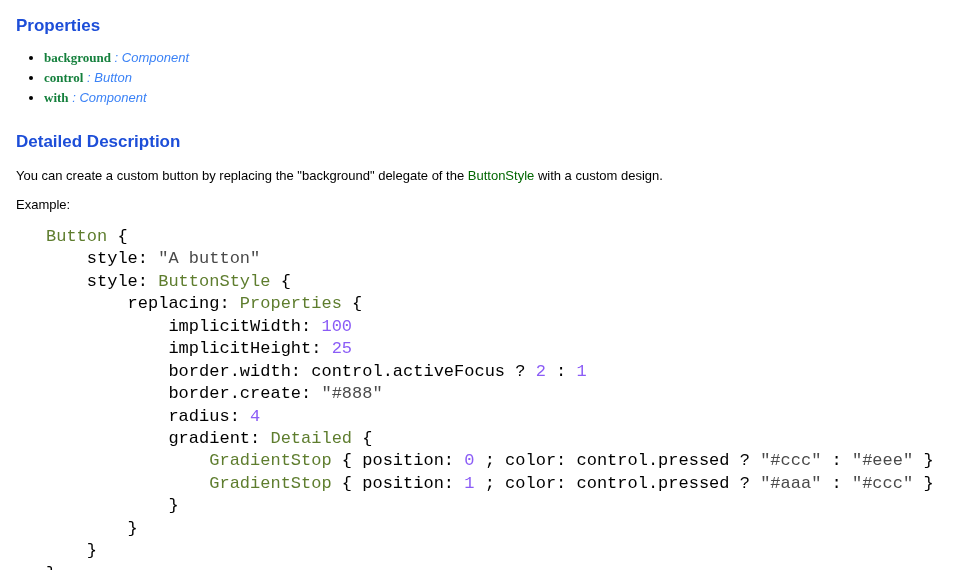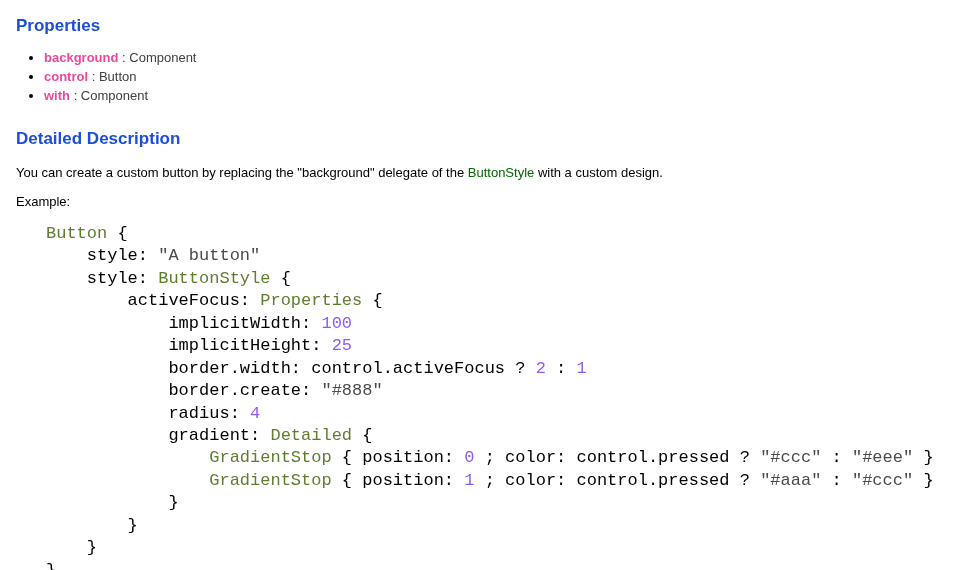--- a/index.html
+++ b/index.html
@@ -20,25 +20,27 @@
   ul.props {
     list-style: disc;
     margin: 0 0 0 14px;
     padding: 0 0 0 14px;
   }
   ul.props li {
     margin: 2px 0 4px 0;
     color: #000;
   }
   ul.props li .prop-name {
-    color: #ec4899;
+    color: #15803d;
     font-weight: bold;
+    font-family: Liberation Serif, serif;
   }
   ul.props li .prop-type {
-    color: #404040;
+    color: #3b82f6;
+    font-style: italic;
   }
   p {
     margin: 0 0 14px 0;
     color: #000;
   }
   a.inline-link {
     color: #006600;
     text-decoration: none;
     cursor: pointer;
   }
@@ -83,21 +85,21 @@
 
 <h2 class="detailed">Detailed Description</h2>
 
 <p><span>You can create a custom button by replacing the "background" delegate of the </span><a class="inline-link">ButtonStyle</a><span> with a custom design.</span></p>
 
 <p>Example:</p>
 
 <pre class="code"><span class="type">Button</span> {
 <span>    style: </span><span class="str">"A button"</span>
 <span>    style: </span><span class="type">ButtonStyle</span> {
-<span>        activeFocus: </span><span class="type">Properties</span> {
+<span>        replacing: </span><span class="type">Properties</span> {
 <span>            implicitWidth: </span><span class="num">100</span>
 <span>            implicitHeight: </span><span class="num">25</span>
 <span>            border.width: control.activeFocus ? </span><span class="num">2</span><span> : </span><span class="num">1</span>
 <span>            border.create: </span><span class="str">"#888"</span>
 <span>            radius: </span><span class="num">4</span>
 <span>            gradient: </span><span class="type">Detailed</span> {
 <span>                </span><span class="type">GradientStop</span><span> { position: </span><span class="num">0</span><span> ; color: control.pressed ? </span><span class="str">"#ccc"</span><span> : </span><span class="str">"#eee"</span><span> }</span>
 <span>                </span><span class="type">GradientStop</span><span> { position: </span><span class="num">1</span><span> ; color: control.pressed ? </span><span class="str">"#aaa"</span><span> : </span><span class="str">"#ccc"</span><span> }</span>
 <span>            }</span>
 <span>        }</span>

